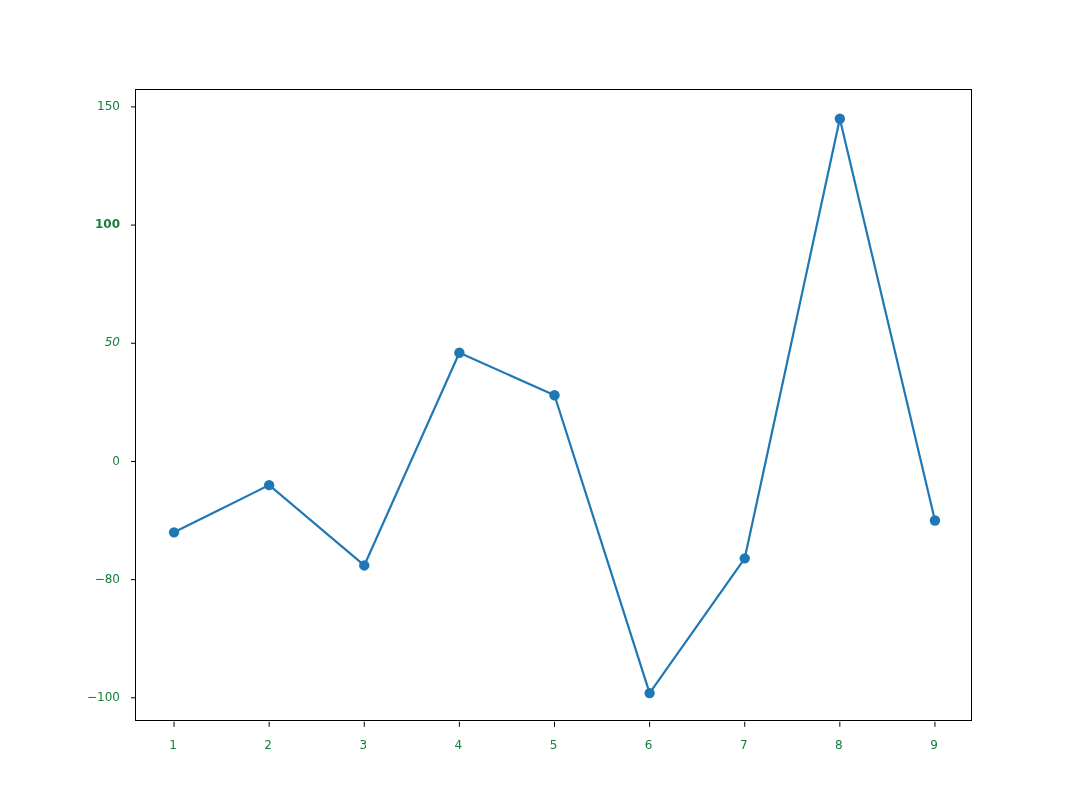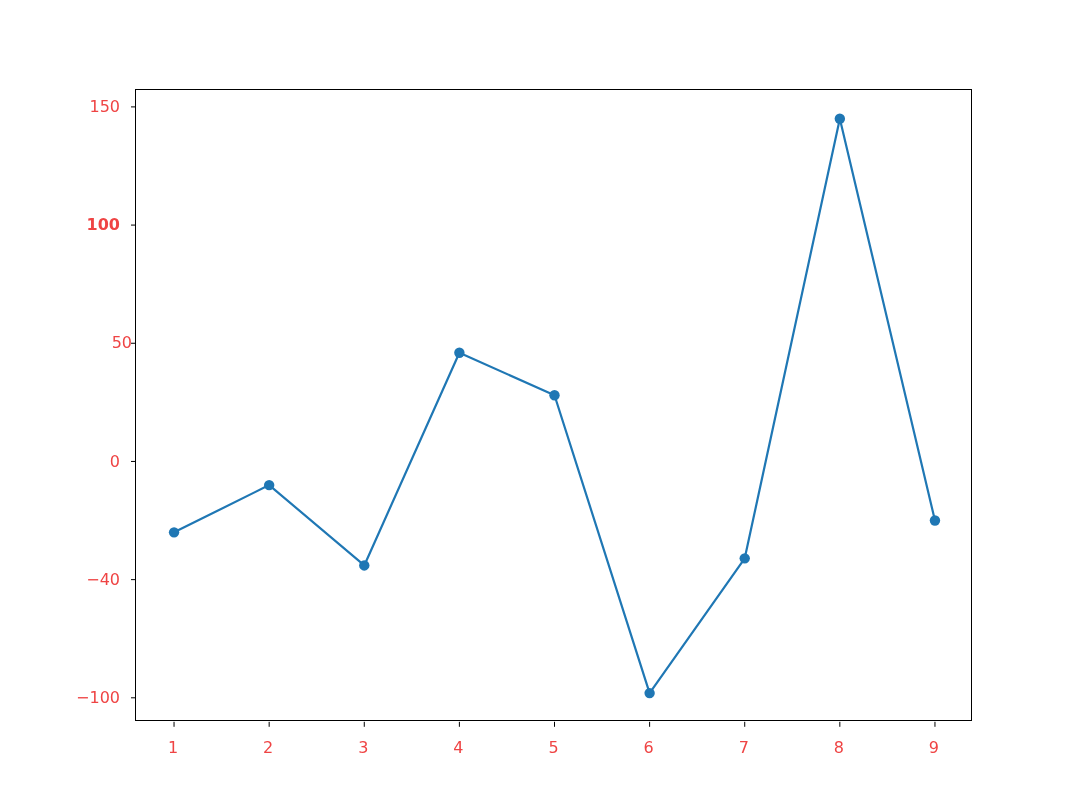--- a/index.html
+++ b/index.html
@@ -15,22 +15,22 @@
     width: 1080px;
     height: 810px;
   }
   .axes {
     position: absolute;
     border: 1.2px solid #000000;
     box-sizing: border-box;
   }
   .tick-label {
     position: absolute;
-    font-size: 16px;
-    color: #ef4444;
+    font-size: 12px;
+    color: #15803d;
     white-space: nowrap;
   }
   .xlabel { transform: translate(-50%, 0); }
   .ylabel { transform: translate(-100%, -50%); text-align: right; }
   svg.plot {
     position: absolute;
     left: 0;
     top: 0;
     overflow: visible;
   }
@@ -84,18 +84,18 @@
 <div class="tick-label xlabel" style="left: 173.045px; top: 737.9px;">1</div>
     <div class="tick-label xlabel" style="left: 268.159px; top: 737.9px;">2</div>
     <div class="tick-label xlabel" style="left: 363.273px; top: 737.9px;">3</div>
     <div class="tick-label xlabel" style="left: 458.386px; top: 737.9px;">4</div>
     <div class="tick-label xlabel" style="left: 553.5px; top: 737.9px;">5</div>
     <div class="tick-label xlabel" style="left: 648.614px; top: 737.9px;">6</div>
     <div class="tick-label xlabel" style="left: 743.727px; top: 737.9px;">7</div>
     <div class="tick-label xlabel" style="left: 838.841px; top: 737.9px;">8</div>
     <div class="tick-label xlabel" style="left: 933.955px; top: 737.9px;">9</div>
     <div class="tick-label ylabel" style="left: 120px; top: 696.909px;">−100</div>
-    <div class="tick-label ylabel" style="left: 120px; top: 578.727px;">−40</div>
+    <div class="tick-label ylabel" style="left: 120px; top: 578.727px;">−80</div>
     <div class="tick-label ylabel" style="left: 120px; top: 460.545px;">0</div>
-    <div class="tick-label ylabel" style="left: 132px; top: 342.364px;">50</div>
+    <div class="tick-label ylabel" style="left: 120px; top: 342.364px; font-style: italic;">50</div>
     <div class="tick-label ylabel" style="left: 120px; top: 224.182px; font-weight: bold;">100</div>
     <div class="tick-label ylabel" style="left: 120px; top: 106px;">150</div>
   </div>
 
 </body></html>

